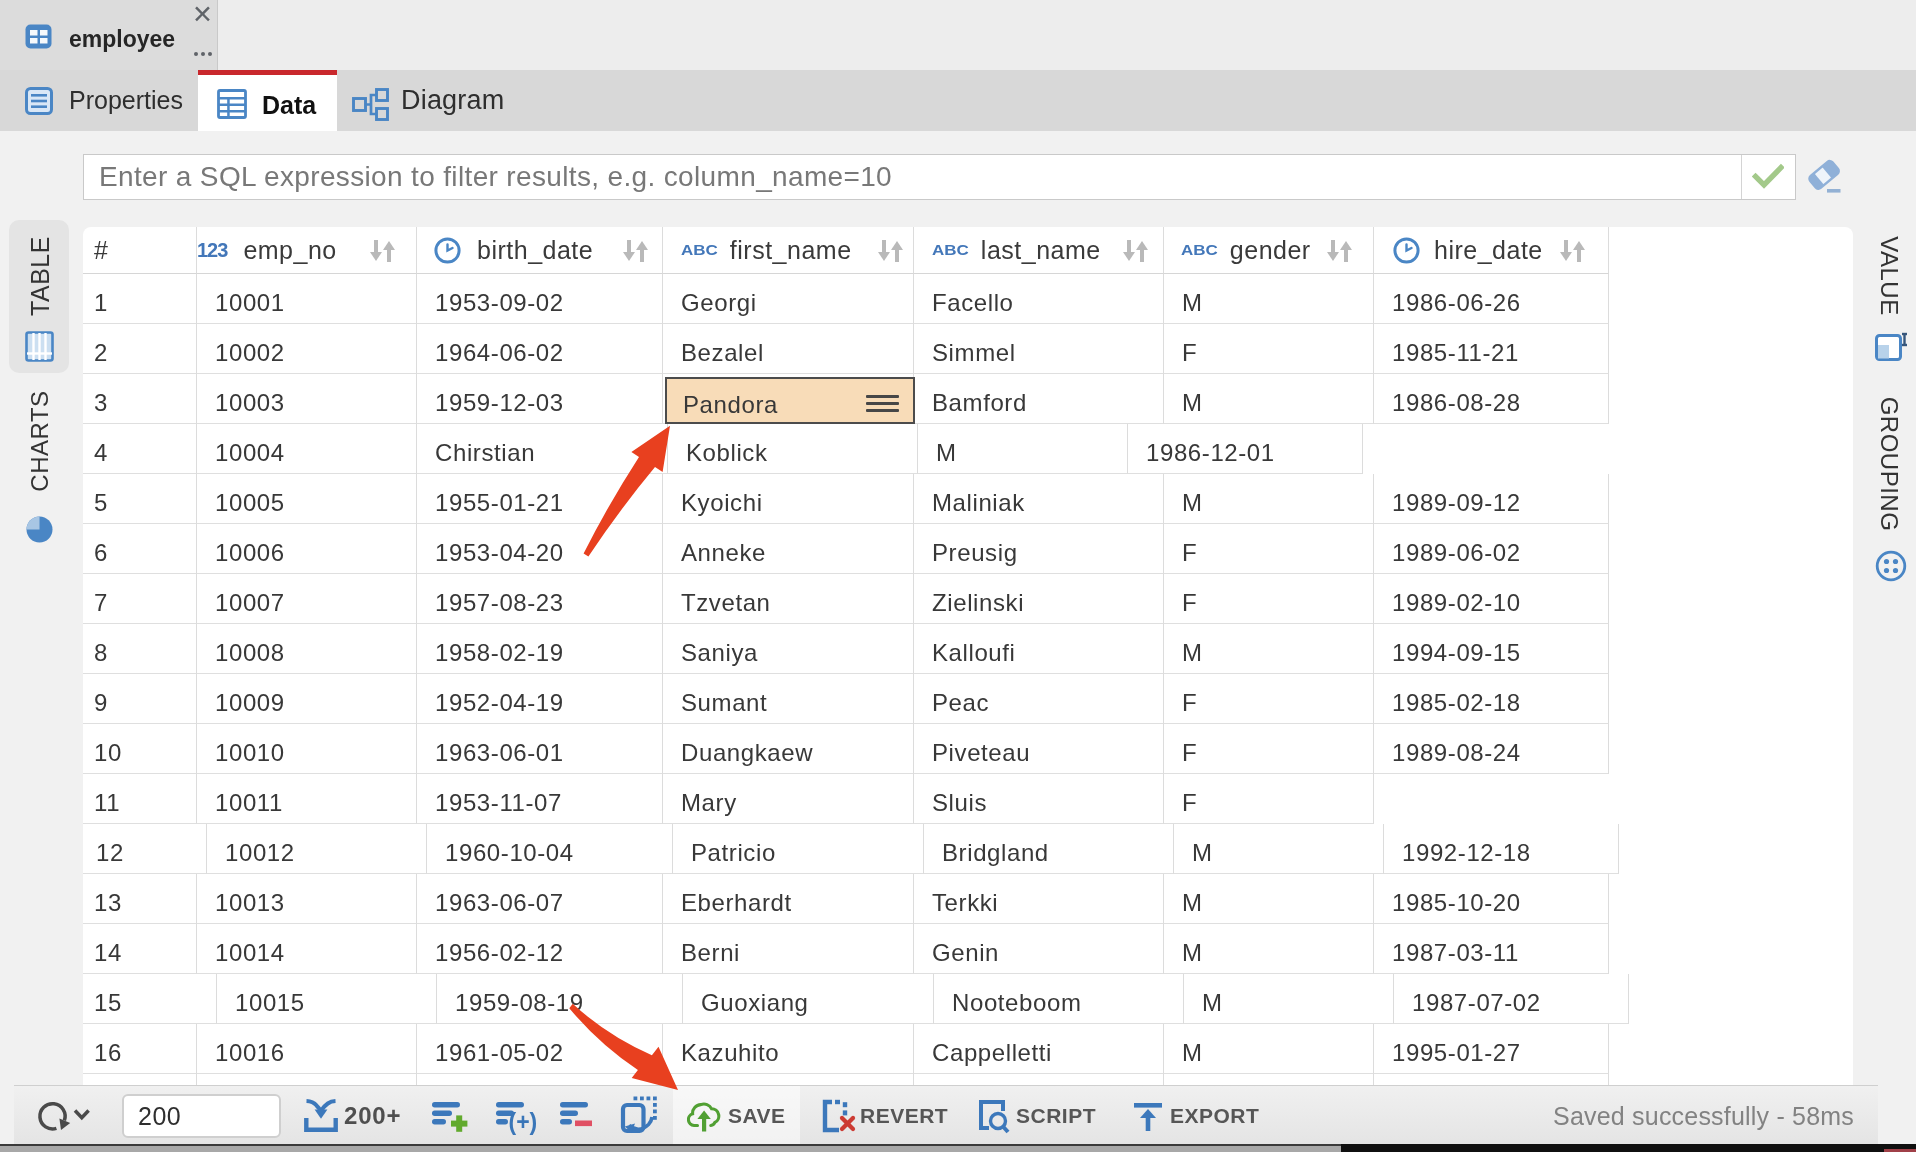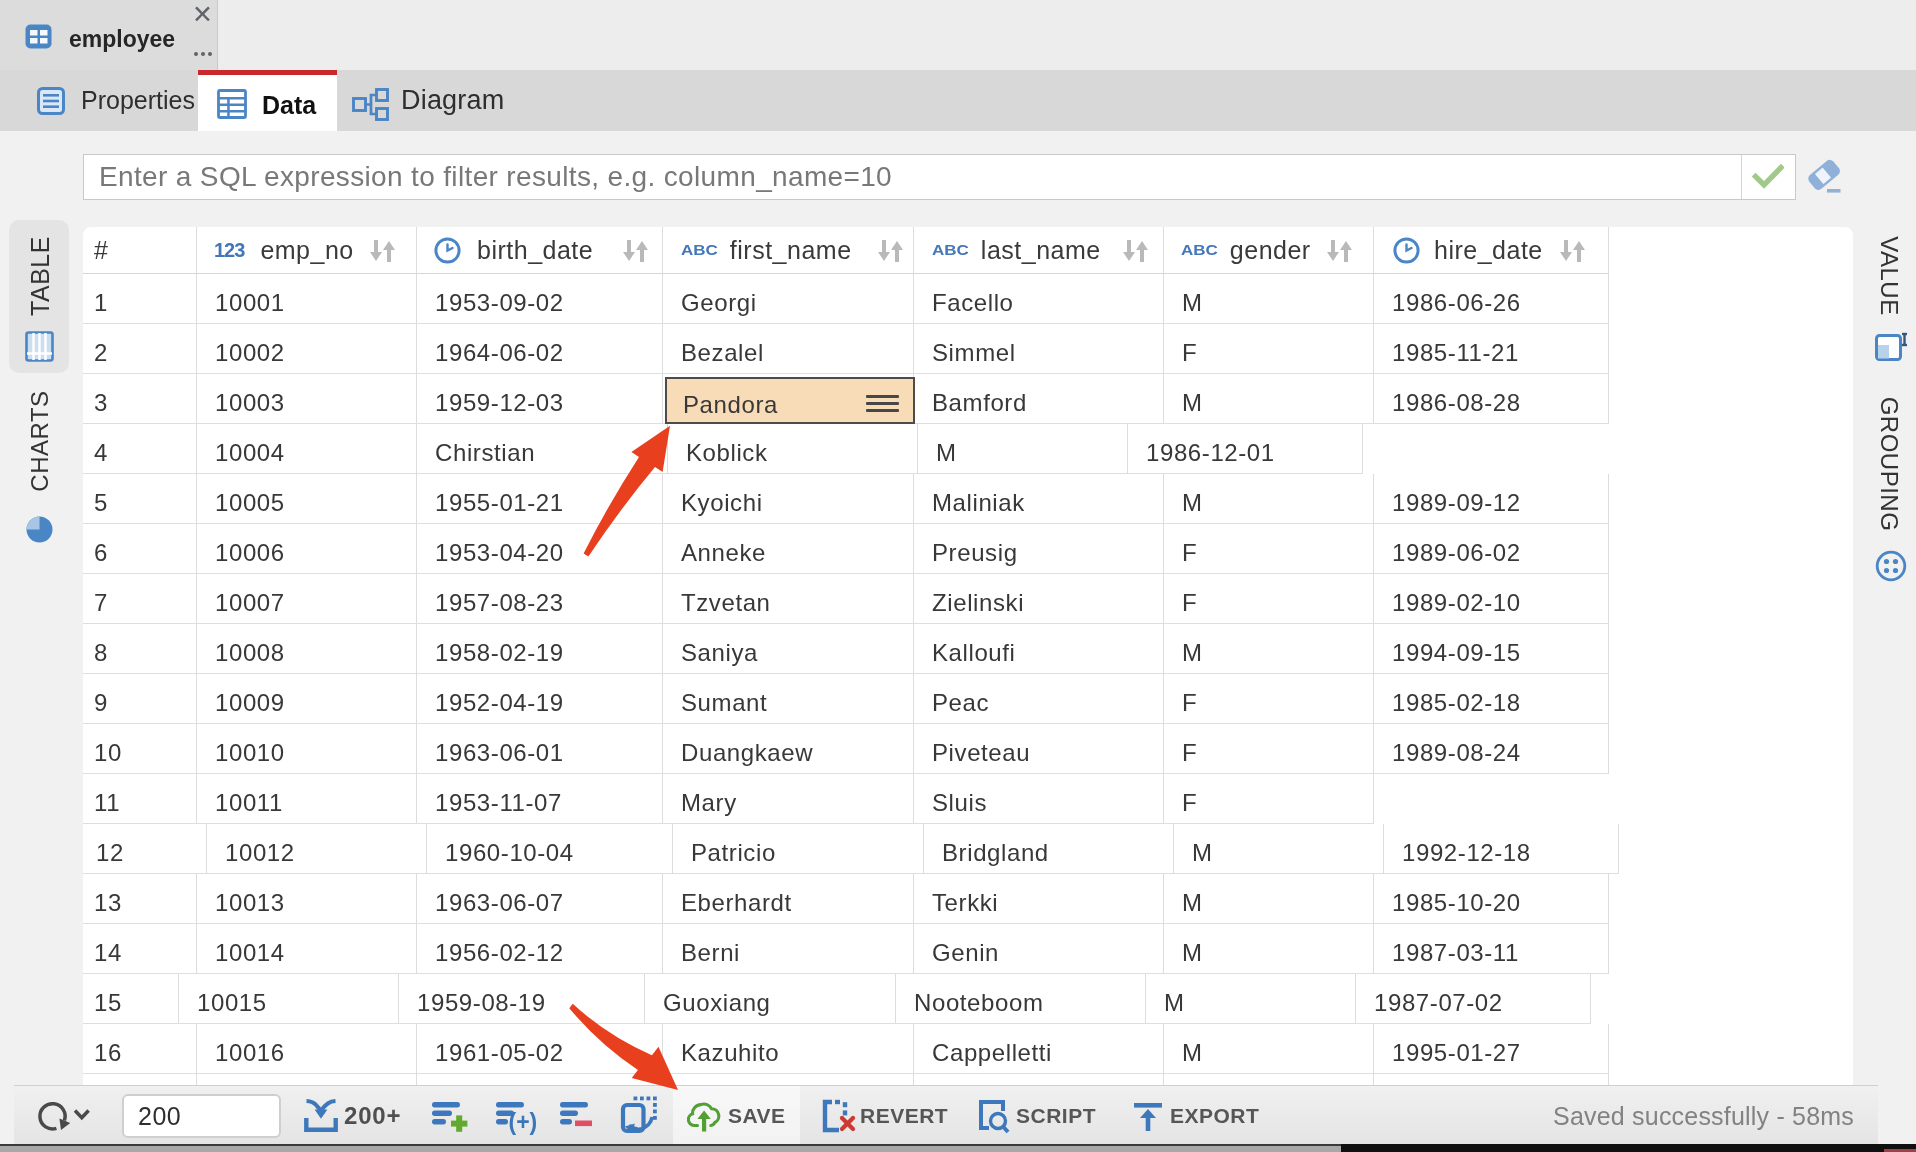--- a/index.html
+++ b/index.html
@@ -29,21 +29,21 @@
   #fdivider { position:absolute; left:1657px; top:0; width:1px; height:44px; background:#d4d4d4; }
 
   
   #grid { left:83px; top:227px; width:1770px; height:858px; background:#fff; border-radius:8px 8px 0 0; overflow:hidden; }
   #ghead { position:relative; height:47px; display:flex; }
   .h { position:relative; height:47px; border-right:1px solid #dcdcdc; border-bottom:1px solid #d6d6d6; display:flex; align-items:center; }
   .h .nm { font-size:25px; letter-spacing:0.5px; color:#3a3a3a; white-space:pre; }
   .row { position:relative; height:50px; display:flex; }
   .c { position:relative; height:50px; border-right:1px solid #dcdcdc; border-bottom:1px solid #dfdfdf; line-height:57px; padding-left:18px; font-size:24px; letter-spacing:0.6px; color:#383838; white-space:pre; }
   .sorticon { position:absolute; right:20px; top:12px; }
-  .hicon { margin-left:17px; margin-right:0; flex:none; display:flex; align-items:center; }
+  .hicon { margin-right:0; flex:none; display:flex; align-items:center; }
   .abc { font-size:17px; font-weight:bold; color:#4377b9; letter-spacing:0px; transform:scaleY(0.9); }
   .n123 { font-size:20px; font-weight:bold; color:#4377b9; letter-spacing:-1px; }
 
   
   #selcell { left:665px; top:377px; width:250px; height:47px; background:#f8dcb8; border:2px solid #4c4c4c; z-index:5; }
   #selcell .txt { position:absolute; left:16px; top:0; height:47px; line-height:52px; font-size:24px; letter-spacing:0.6px; color:#383838; }
   #selcell i { position:absolute; left:199px; width:33px; height:3px; background:#474747; border-radius:1px; }
 
   
   .vlab { position:absolute; font-size:24px; letter-spacing:0.5px; color:#333; white-space:nowrap; }
@@ -76,21 +76,21 @@
         <rect x="5" y="15" width="7.5" height="5.5" fill="#fff" opacity="0.95"></rect>
         <rect x="15" y="15" width="7.5" height="5.5" fill="#fff" opacity="0.95"></rect>
       </svg>
     <div class="abs ttl">employee</div>
     <div class="abs" id="closex">✕</div>
     <div class="abs dots3"><b></b><b></b><b></b></div>
   </div>
 </div>
 
 <div class="abs" id="subtabs">
-  <div class="stab" id="tab-props" style="left:12px;width:198px">
+  <div class="stab" id="tab-props" style="left:0;width:198px">
     <svg class="abs" style="left:25px;top:17px" width="28" height="28" viewBox="0 0 28 28">
         <rect x="1.5" y="1.5" width="25" height="25" rx="4" fill="#d9e7f6" stroke="#4a86c5" stroke-width="3"></rect>
         <rect x="6" y="7" width="16" height="2.6" fill="#4a86c5"></rect>
         <rect x="6" y="12.7" width="16" height="2.6" fill="#4a86c5"></rect>
         <rect x="6" y="18.4" width="16" height="2.6" fill="#4a86c5"></rect>
       </svg>
     <div class="lbl" style="left:69px">Properties</div>
   </div>
   <div class="stab" id="tab-data">
     <svg class="abs" style="left:19px;top:14px" width="30" height="30" viewBox="0 0 30 30">
@@ -337,21 +337,21 @@
 <div class="row">
       <div class="c" style="width:114px;padding-left:11px">14</div>
       <div class="c" style="width:220px">10014</div>
       <div class="c" style="width:246px">1956-02-12</div>
       <div class="c" style="width:251px">Berni</div>
       <div class="c" style="width:250px">Genin</div>
       <div class="c" style="width:210px">M</div>
       <div class="c" style="width:235px">1987-03-11</div>
     </div>
 <div class="row">
-      <div class="c" style="width:96px;padding-left:11px">15</div>
+      <div class="c" style="width:134px;padding-left:11px">15</div>
       <div class="c" style="width:220px">10015</div>
       <div class="c" style="width:246px">1959-08-19</div>
       <div class="c" style="width:251px">Guoxiang</div>
       <div class="c" style="width:250px">Nooteboom</div>
       <div class="c" style="width:210px">M</div>
       <div class="c" style="width:235px">1987-07-02</div>
     </div>
 <div class="row">
       <div class="c" style="width:114px;padding-left:11px">16</div>
       <div class="c" style="width:220px">10016</div>

